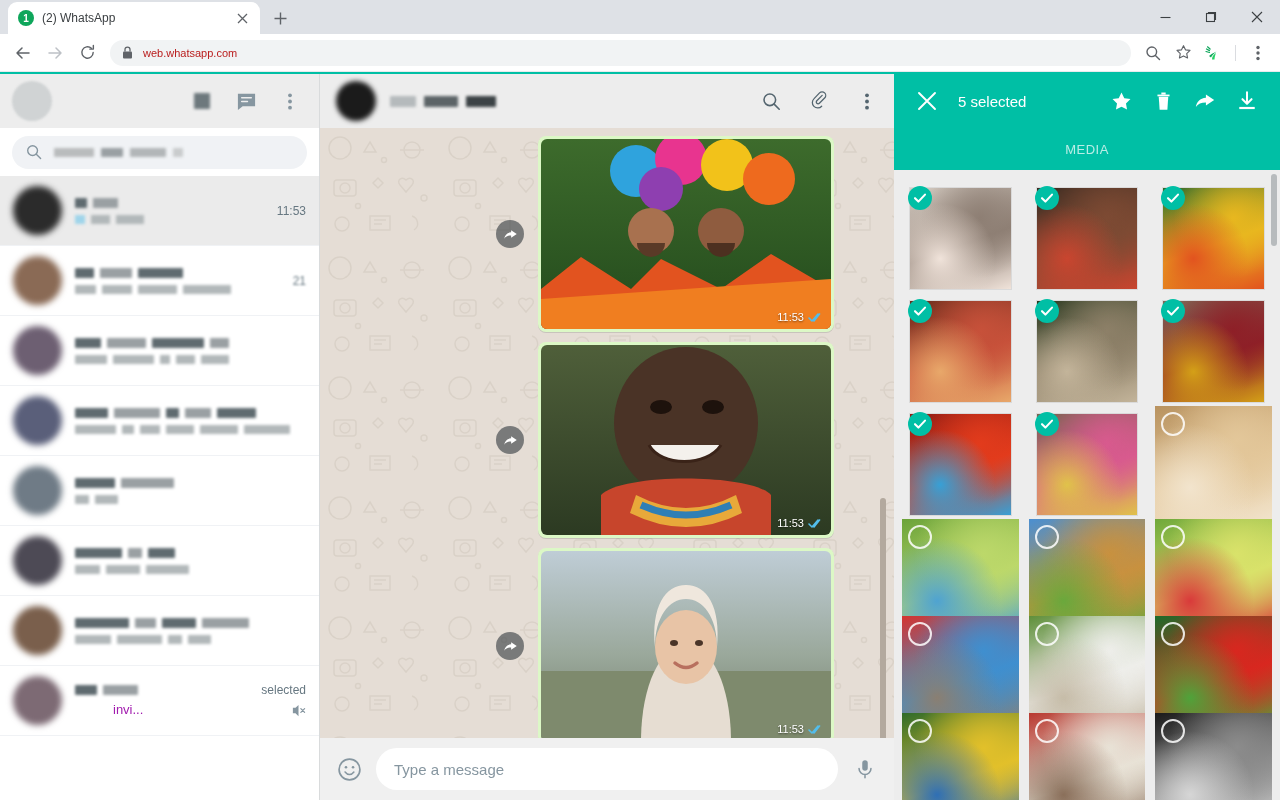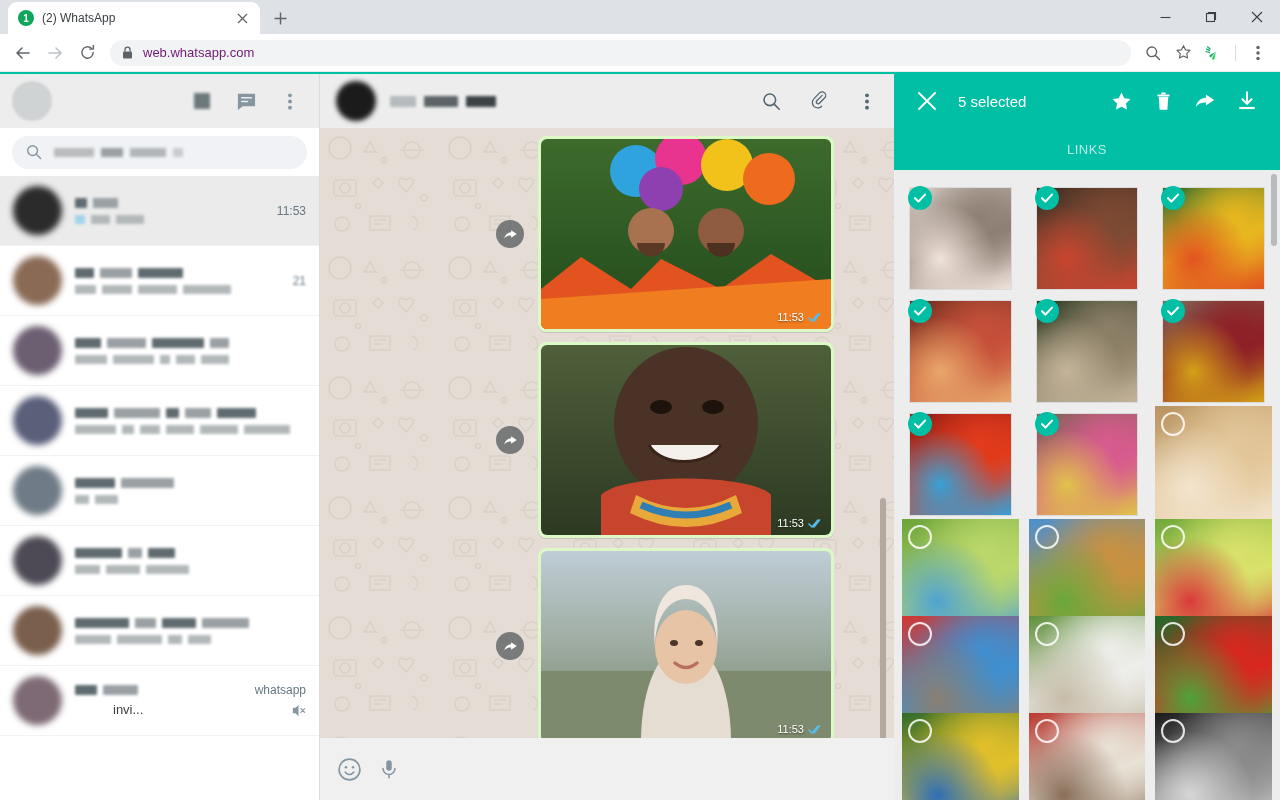--- a/index.html
+++ b/index.html
@@ -57,21 +57,21 @@
     width: 30px; height: 30px; display: flex;
     align-items: center; justify-content: center;
     color: #5f6368; border-radius: 50%;
   }
   .nav-btn.disabled { color: #bdc1c6; }
   .omnibox {
     flex: 1; height: 26px; background: #f1f3f4; border-radius: 13px;
     display: flex; align-items: center; padding: 0 12px; gap: 10px;
     margin: 0 6px;
   }
-  .omnibox-url { font-size: 13px; color: #701a75; }
+  .omnibox-url { font-size: 11px; color: #b91c1c; }
   .tb-icon {
     width: 28px; height: 28px; display: flex;
     align-items: center; justify-content: center; color: #5f6368;
   }
   .tb-sep { width: 1px; height: 16px; background: #dadce0; margin: 0 6px; }
 
   
   .app {
     height: 728px; display: flex; background: #e9edef;
     border-top: 2px solid #00bfa5;
@@ -524,25 +524,25 @@
           </div>
         </div>
         <div class="chat-row">
           <div class="chat-av" style="background: rgb(125, 106, 116);"></div>
           <div class="chat-body">
             <div class="chat-line">
               <span class="blur-chip" style="width: 22px; height: 10px; background: rgb(95, 107, 112);"></span>
               <span class="blur-chip" style="width: 35px; height: 10px; background: rgb(154, 160, 163);"></span>
             </div>
             <div class="chat-line">
-              <span style="font-size: 13px; color: #404040; padding-left: 38px;">invi...</span>
+              <span style="font-size: 13px; color: #a21caf; padding-left: 38px;">invi...</span>
             </div>
           </div>
           <div class="chat-meta">
-            <span class="chat-time">whatsapp</span>
+            <span class="chat-time">selected</span>
             <span class="mute-ic"><svg width="15" height="15" viewBox="0 0 16 16">
                 <path d="M8 2L4.8 5H2v6h2.8L8 14z" fill="currentColor"></path>
                 <path d="M10.5 6l4 4M14.5 6l-4 4" stroke="currentColor" stroke-width="1.3" stroke-linecap="round"></path>
               </svg></span>
           </div>
         </div>
       </div>
   </div>
 
   <div class="conv">
@@ -714,20 +714,21 @@
 
     <div class="composer">
       <div class="comp-ic">
         <svg width="25" height="25" viewBox="0 0 24 24">
             <circle cx="12" cy="12" r="10" stroke="currentColor" stroke-width="1.6" fill="none"></circle>
             <circle cx="8.6" cy="9.8" r="1.25" fill="currentColor"></circle>
             <circle cx="15.4" cy="9.8" r="1.25" fill="currentColor"></circle>
             <path d="M7.8 14.4c1.2 1.6 2.6 2.4 4.2 2.4s3-0.8 4.2-2.4" stroke="currentColor" stroke-width="1.5" fill="none" stroke-linecap="round"></path>
           </svg>
       </div>
+      <input class="comp-input" placeholder="Type a message" style="">
       <div class="comp-ic">
         <svg width="22" height="22" viewBox="0 0 24 24">
             <rect x="9" y="2.5" width="6" height="11.5" rx="3" fill="currentColor"></rect>
             <path d="M5.5 11.5a6.5 6.5 0 0013 0M12 18v3.5" stroke="currentColor" stroke-width="1.7" fill="none" stroke-linecap="round"></path>
           </svg>
       </div>
     </div>
   </div>
 
   <div class="media-panel">
@@ -759,21 +760,21 @@
         <svg width="20" height="20" viewBox="0 0 22 22">
             <path d="M11 1.5v11M6 9l5 5 5-5" stroke="currentColor" stroke-width="2.2" fill="none" stroke-linecap="round" stroke-linejoin="round"></path>
             <rect x="2.5" y="17.5" width="17" height="2.4" fill="currentColor"></rect>
           </svg>
       </div>
     </div>
 
     <div class="mp-tabs">
 
         <div class="mp-tab">
-          <span>LINKS</span>
+          <span>MEDIA</span>
         </div>
       </div>
 
     <div class="mp-grid">
 
     <div class="cell selected">
           <div class="cell-img" style="background: radial-gradient(circle at 30% 70%, rgb(240, 227, 218) 0%, transparent 55%), radial-gradient(circle at 70% 30%, rgb(142, 127, 116) 0%, transparent 60%), linear-gradient(160deg, rgb(216, 207, 198) 0%, rgb(142, 127, 116) 55%, rgb(240, 227, 218) 100%);"></div>
           <div class="chk on">
             <svg width="14" height="14" viewBox="0 0 14 14">
               <path d="M2 7.2l3.4 3.4L12 3.6" stroke="currentColor" stroke-width="2.1" fill="none" stroke-linecap="round" stroke-linejoin="round"></path>

